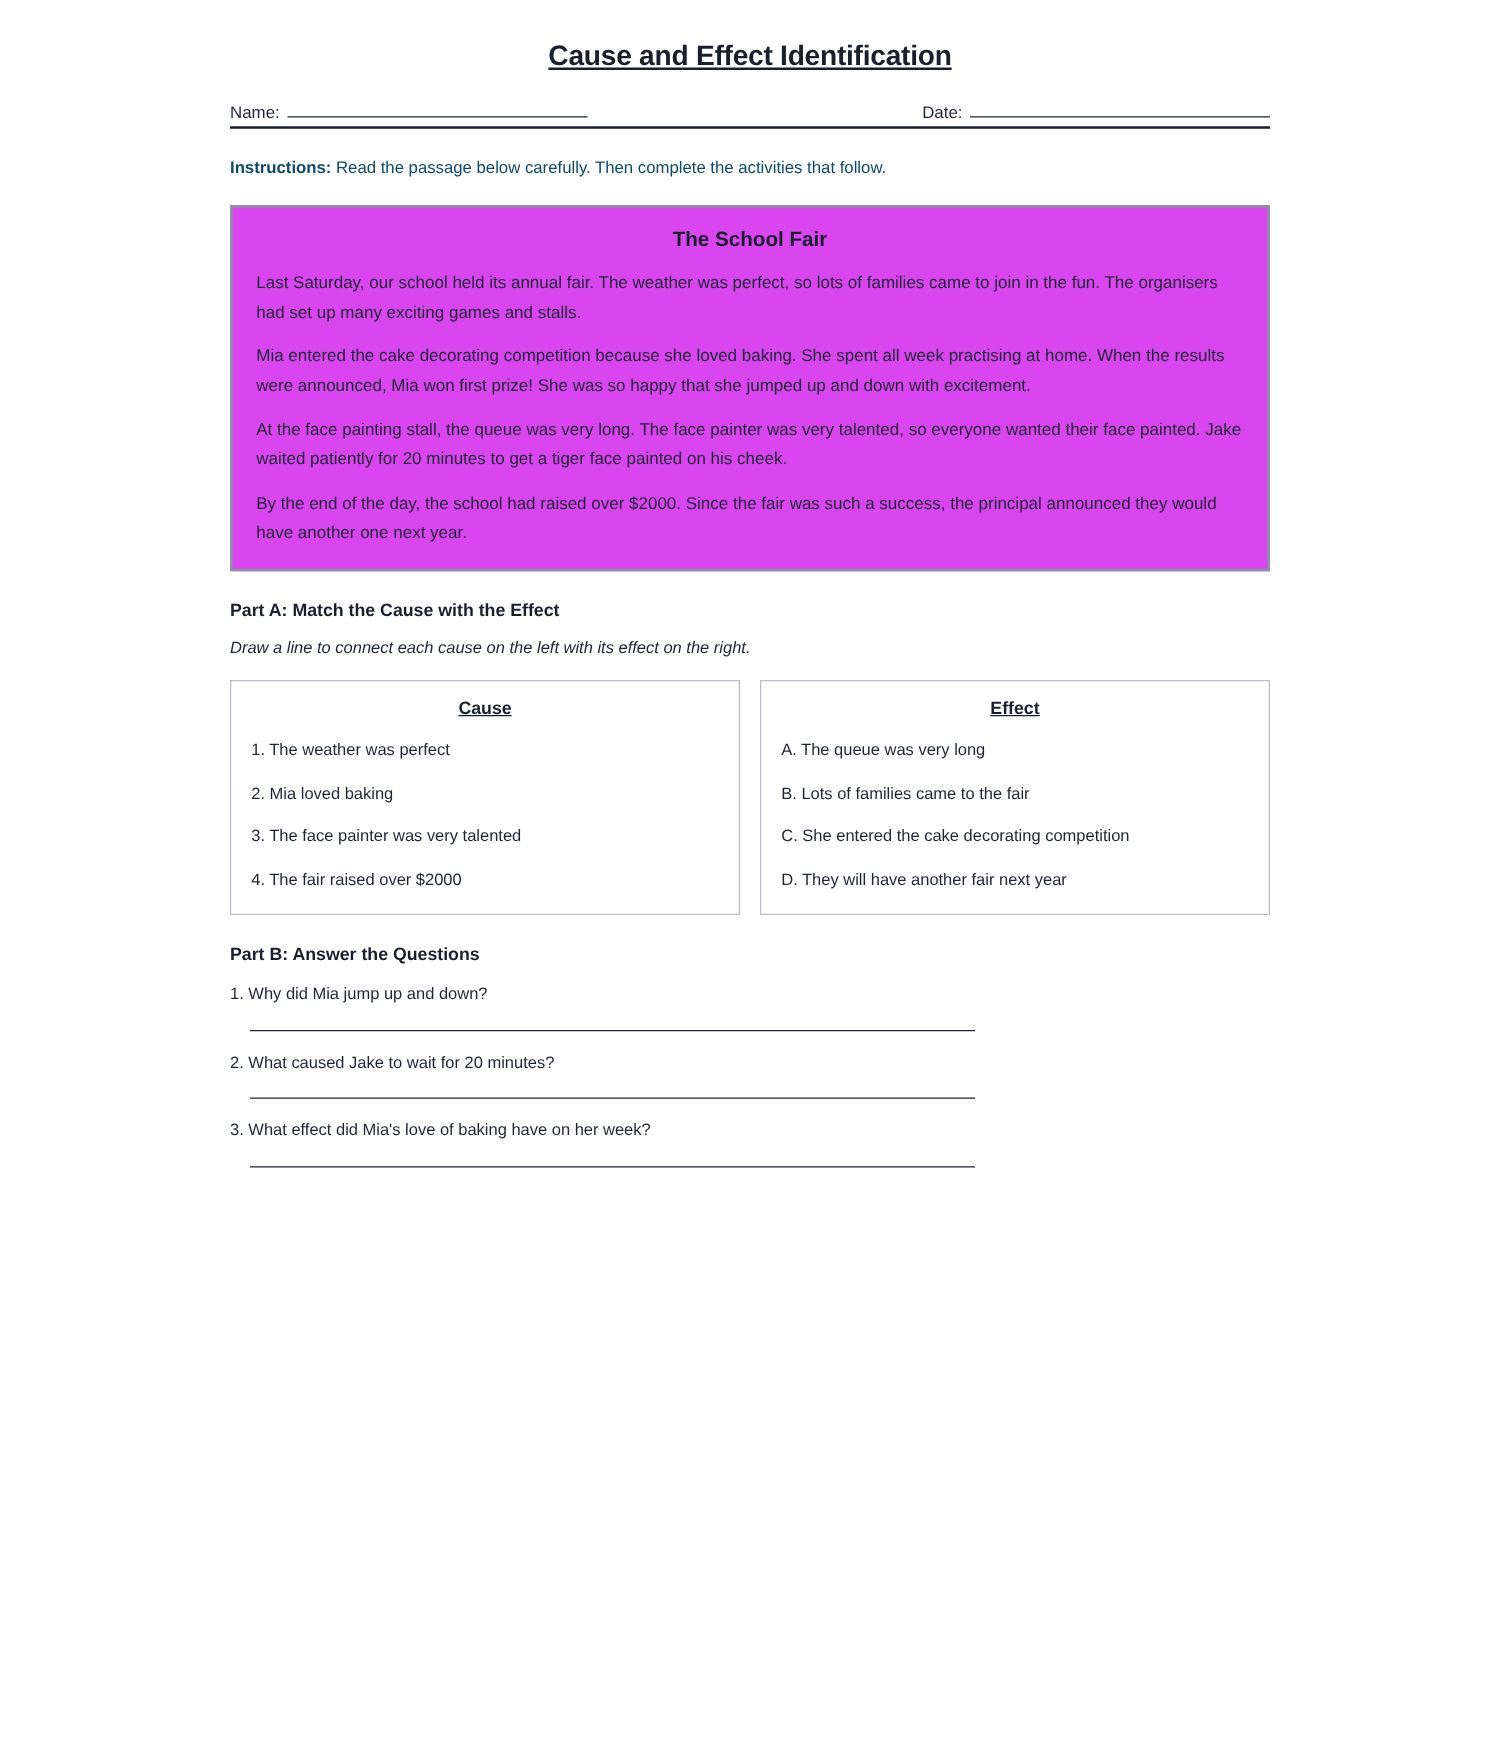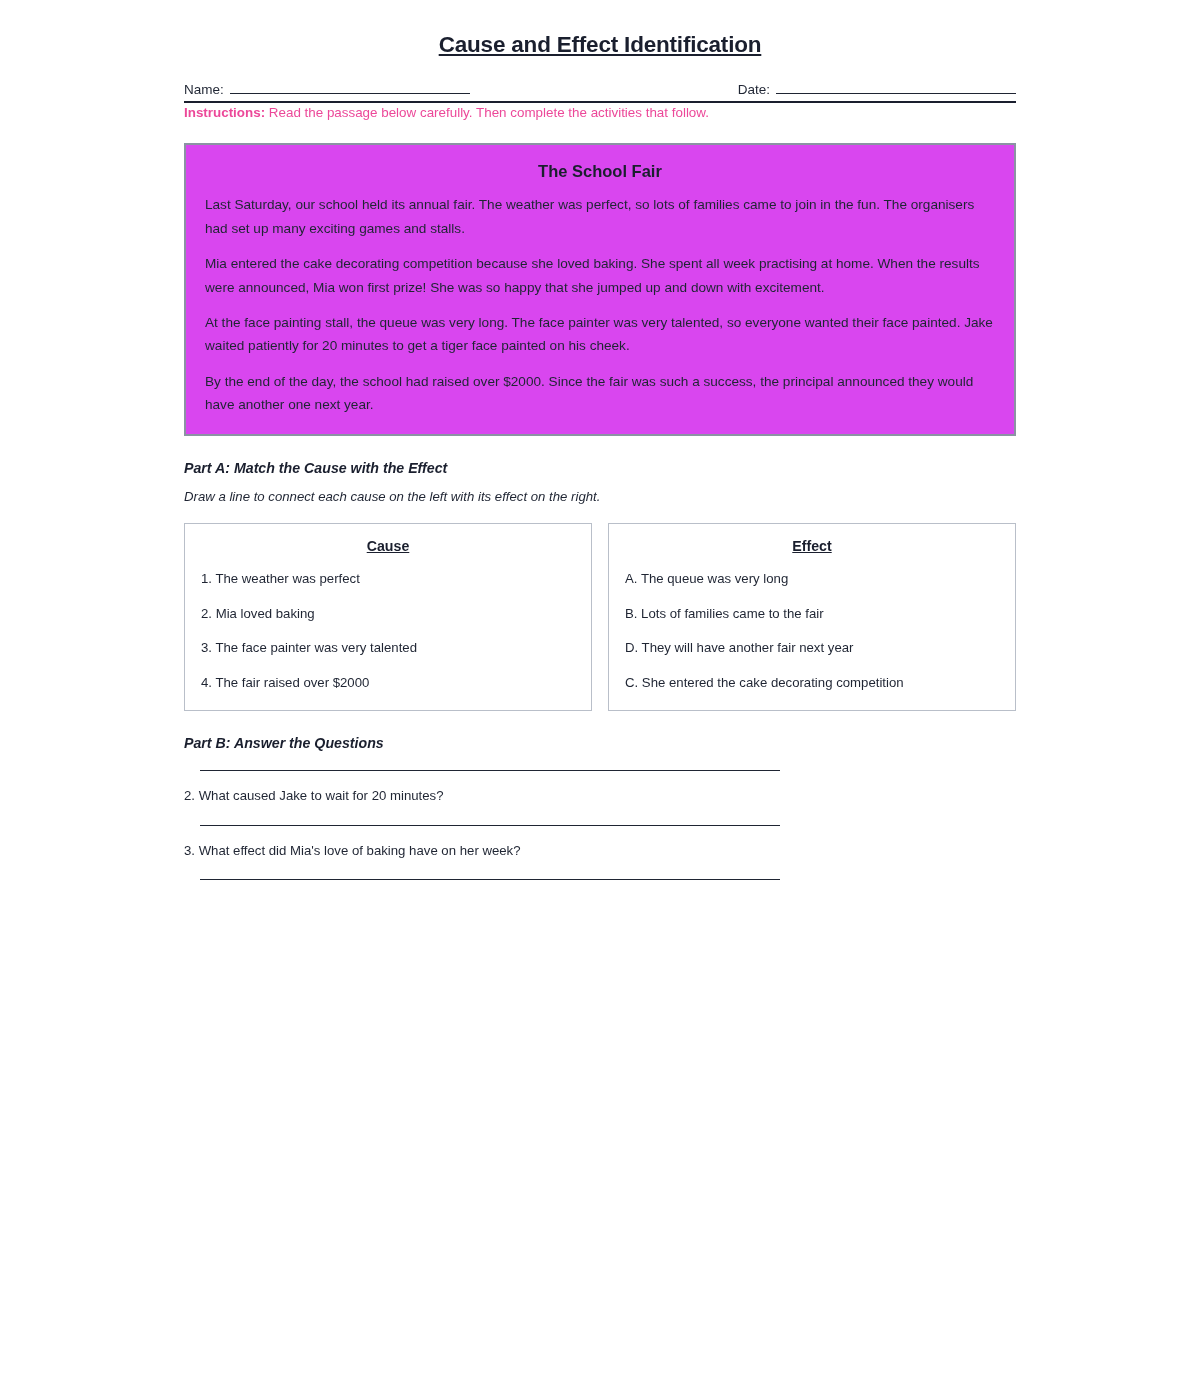--- a/index.html
+++ b/index.html
@@ -63,23 +63,24 @@
     height: 12px;
   }
   .header-rule {
     margin-top: 4px;
     border-bottom: 2.4px solid #1a1f2e;
     width: 100%;
   }
 
   
   .instructions {
+    margin-top: 21px;
     font-size: 13.4px;
     line-height: 1.45;
-    color: #ec4899;
+    color: #0c4a6e;
   }
   .instructions .lead {
     font-weight: bold;
   }
 
   
   .passage-box {
     margin-top: 21px;
     border: 2px solid #8b93a3;
     background: #d946ef;
@@ -102,21 +103,20 @@
   .passage-para:last-child {
     margin-bottom: 0;
   }
 
   
   .part-heading {
     margin-top: 24px;
     font-size: 14.2px;
     font-weight: bold;
     color: #1a1f2e;
-    font-style: italic;
   }
   .part-subnote {
     margin-top: 13px;
     font-size: 13.2px;
     font-style: italic;
     color: #1f2533;
   }
 
   
   .match-columns {
@@ -213,29 +213,30 @@
         <div class="match-col-title">Cause</div>
         <div class="match-item">1. The weather was perfect</div>
         <div class="match-item">2. Mia loved baking</div>
         <div class="match-item">3. The face painter was very talented</div>
         <div class="match-item">4. The fair raised over $2000</div>
       </div>
       <div class="match-col">
         <div class="match-col-title">Effect</div>
         <div class="match-item">A. The queue was very long</div>
         <div class="match-item">B. Lots of families came to the fair</div>
+        <div class="match-item">C. She entered the cake decorating competition</div>
         <div class="match-item">D. They will have another fair next year</div>
-        <div class="match-item">C. She entered the cake decorating competition</div>
       </div>
     </div>
 
     <div class="part-heading">Part B: Answer the Questions</div>
 
     <div class="questions">
       <div class="question-block">
+        <div class="question-text">1. Why did Mia jump up and down?</div>
         <div class="answer-line"></div>
       </div>
       <div class="question-block">
         <div class="question-text">2. What caused Jake to wait for 20 minutes?</div>
         <div class="answer-line"></div>
       </div>
       <div class="question-block">
         <div class="question-text">3. What effect did Mia's love of baking have on her week?</div>
         <div class="answer-line"></div>
       </div>

